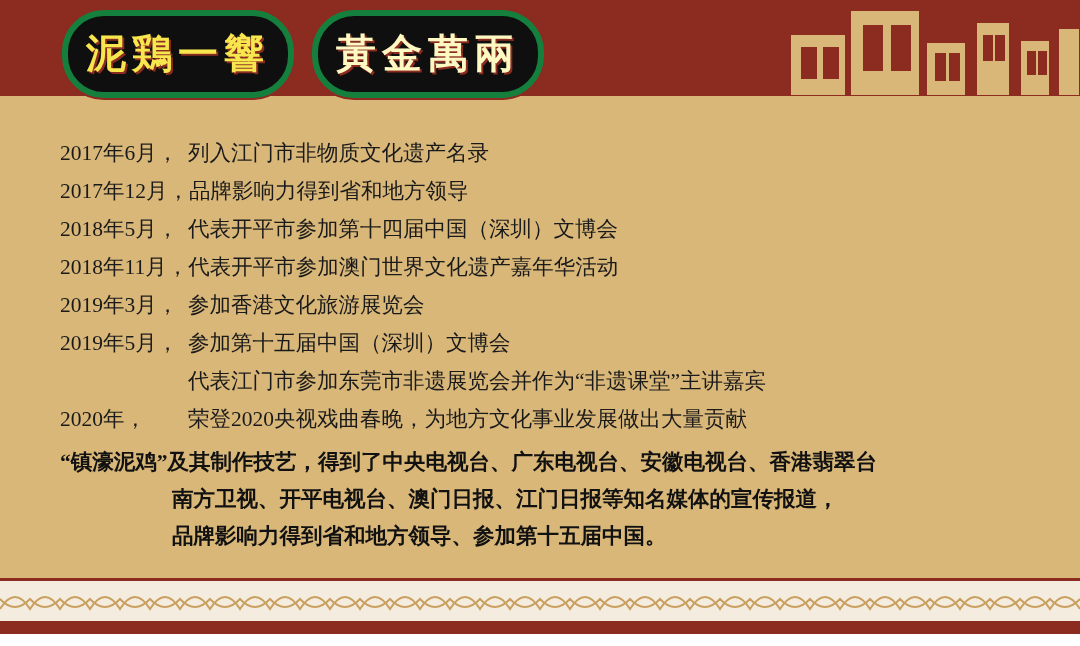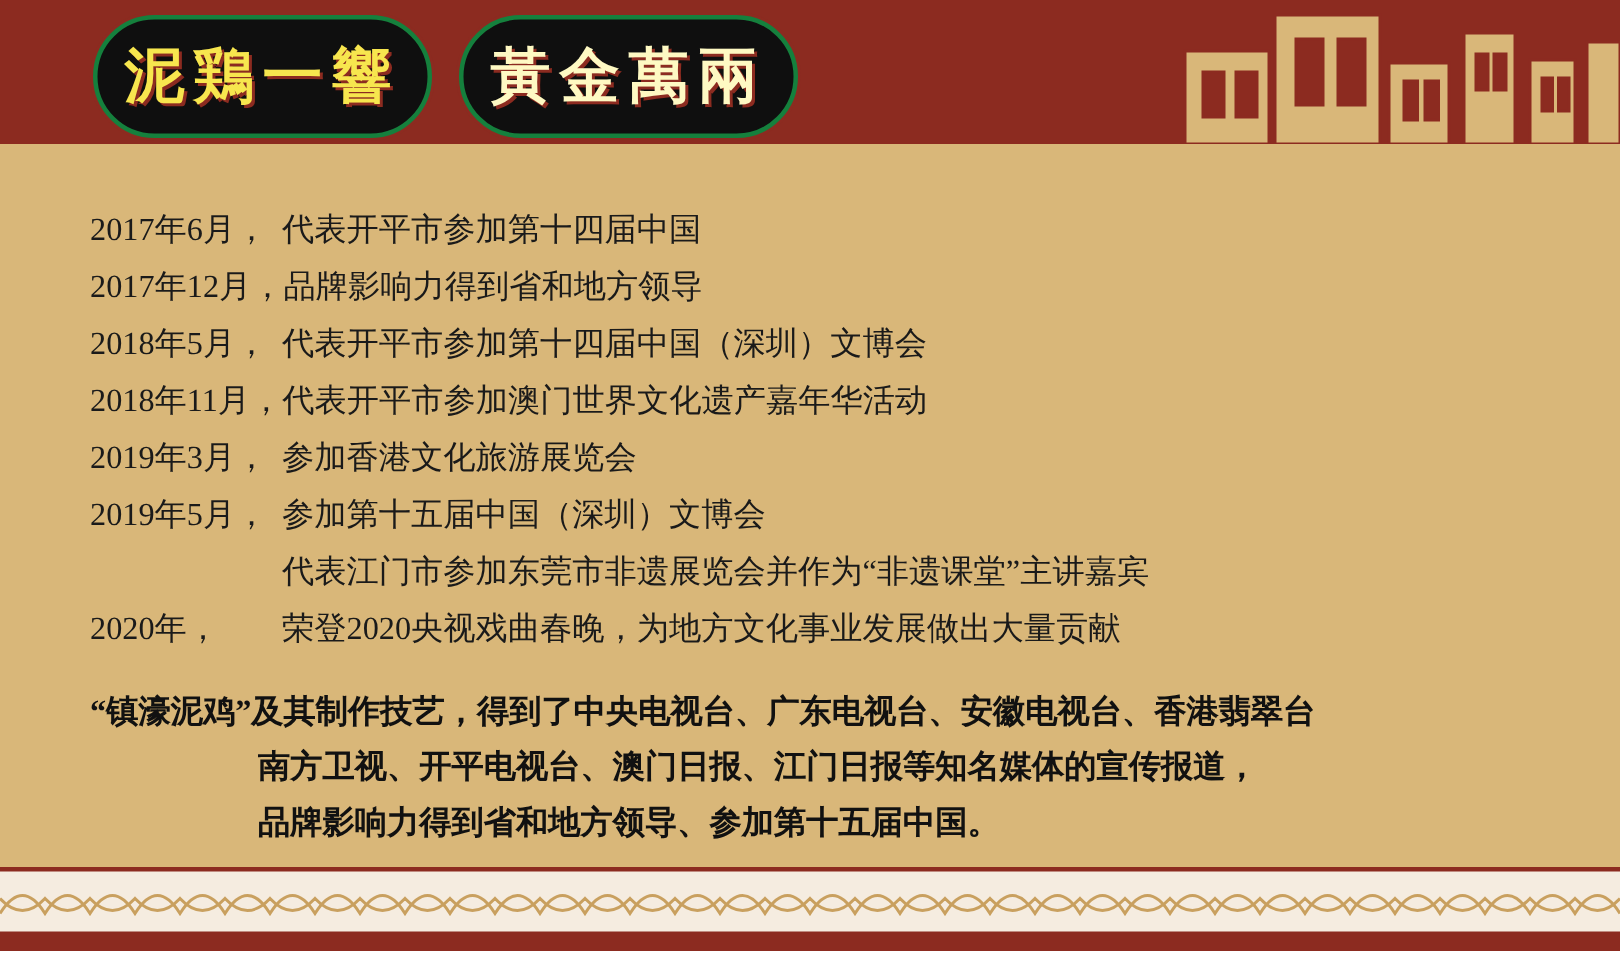--- a/index.html
+++ b/index.html
@@ -41,21 +41,21 @@
     align-items: center;
     gap: 18px;
     z-index: 6;
   }
   .badge {
     position: relative;
     display: flex;
     align-items: center;
     justify-content: center;
     height: 76px;
-    border: 3px solid #15803d;
+    border: 6px solid #15803d;
     border-radius: 38px / 38px;
     background: #111111;
     padding: 0 18px;
     box-shadow: 0 0 0 2px #8c2b20;
   }
   .badge.left {
     background: #0f0f0f;
     border-radius: 42px;
   }
   .badge.right {
@@ -106,21 +106,20 @@
     min-width: 128px;
     text-align: left;
   }
   .line .text {
     display: inline-block;
   }
   .line.indented {
     padding-left: 128px;
   }
   .block-bold {
-    margin-top: 12px;
     font-weight: bold;
     font-size: 21.5px;
     line-height: 37px;
     color: #111111;
   }
   .block-bold .sub {
     padding-left: 112px;
   }
   .gap-small { height: 6px; }
 
@@ -194,21 +193,21 @@
       <span>黃金萬兩</span>
     </div>
   </div>
 
   <div class="body-panel"></div>
 
   <div class="content">
 
     <div class="line">
       <span class="date">2017年6月，</span>
-      <span class="text">代表开平市参加第十四届中国</span>
+      <span class="text">列入江门市非物质文化遗产名录</span>
     </div>
     <div class="line">
       <span class="date">2017年12月，</span>
       <span class="text">品牌影响力得到省和地方领导</span>
     </div>
     <div class="line">
       <span class="date">2018年5月，</span>
       <span class="text">代表开平市参加第十四届中国（深圳）文博会</span>
     </div>
     <div class="line">

